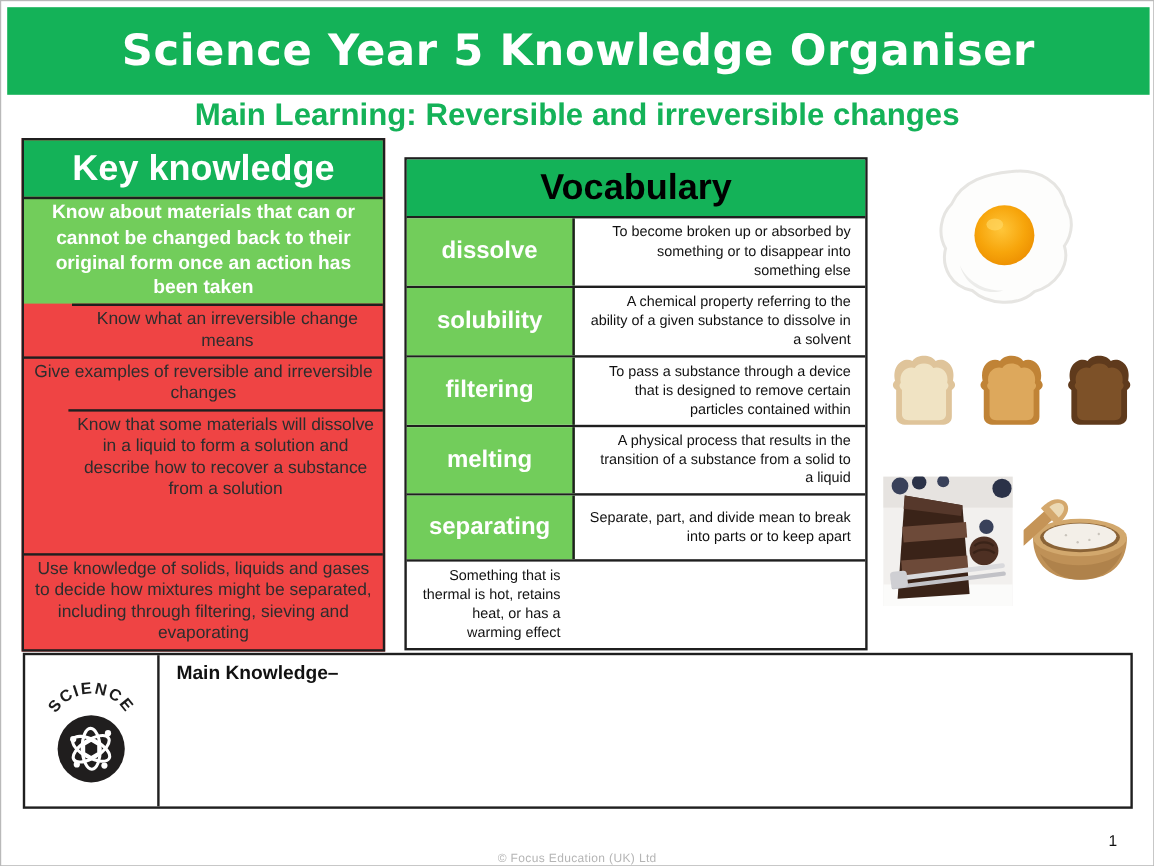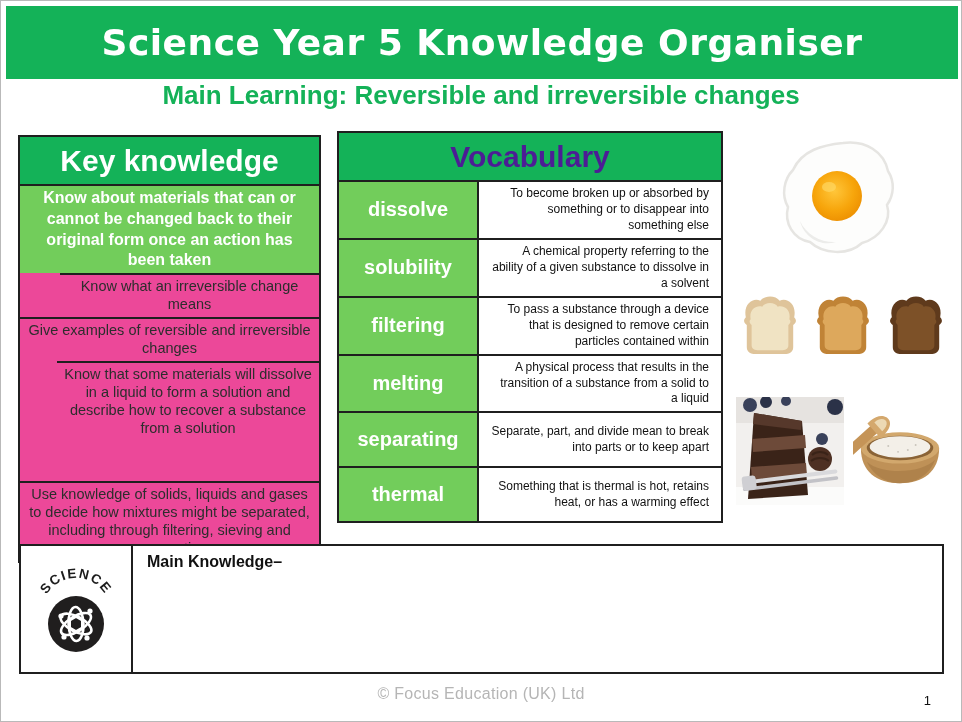--- a/index.html
+++ b/index.html
@@ -22,22 +22,22 @@
   .header-title{
     color:#fff;font-size:36px;font-weight:bold;letter-spacing:.5px;
     font-family:"DejaVu Sans","Liberation Sans",sans-serif;
   }
   .subtitle{
     position:absolute;left:0;top:79px;width:100%;text-align:center;
     color:var(--green);font-size:26px;font-weight:bold;
   }
   
   .kk{
-    position:absolute;left:17px;top:134px;width:303px;box-sizing:border-box;
-    border:2px solid var(--border);background:#ec4899;
+    position:absolute;left:17px;top:114px;width:303px;box-sizing:border-box;
+    border:2px solid var(--border);background:#ef4444;
   }
   .kk-header{
     background:var(--green);color:#fff;height:47px;
     display:flex;align-items:center;justify-content:center;
     font-size:30px;font-weight:bold;
   }
   .kk-highlight{
     background:var(--green-light);color:#fff;font-weight:bold;
     min-height:83px;padding:2px 8px;box-sizing:border-box;
     display:flex;align-items:center;justify-content:center;text-align:center;
@@ -50,21 +50,21 @@
   }
   .kk-row.h31{min-height:29px;} .kk-row.h35{min-height:33px;margin-left:40px;}
   .kk-row.h44{min-height:42px;} .kk-row.h73{min-height:71px;margin-left:37px;}
   .kk-row.h74{min-height:72px;margin-top:40px;}
   
   .vocab{
     position:absolute;left:336px;top:130px;width:386px;box-sizing:border-box;
     border:2px solid var(--border);background:#fff;
   }
   .vocab-header{
-    background:var(--green);color:#4c1d95;height:47px;
+    background:var(--green);color:#000000;height:47px;
     display:flex;align-items:center;justify-content:center;
     font-size:30px;font-weight:bold;
   }
   .v-row{display:grid;grid-template-columns:140px 1fr;border-top:2px solid var(--border);}
   .v-term{
     background:var(--green-light);color:#fff;font-weight:bold;font-size:20px;
     display:flex;align-items:center;justify-content:center;
     border-right:2px solid var(--border);min-height:53px;
   }
   .v-def{
@@ -79,22 +79,22 @@
     position:absolute;left:18px;top:543px;width:925px;height:130px;box-sizing:border-box;
     border:2px solid var(--border);display:flex;background:#fff;
   }
   .prior-icon-cell{
     width:110px;border-right:2px solid var(--border);
     display:flex;align-items:center;justify-content:center;
   }
   .prior-content{flex:1;padding:7px 14px;font-weight:bold;font-size:16px;color:#111;}
   
   .footer-text{
-    position:absolute;left:0;bottom:18px;width:100%;text-align:center;
-    color:#b5b5b5;font-size:16px;letter-spacing:.3px;
+    position:absolute;left:0;bottom:0;width:100%;text-align:center;
+    color:#b5b5b5;font-size:10px;letter-spacing:.3px;
   }
   .page-num{position:absolute;right:30px;bottom:13px;color:#111;font-size:13px;}
 </style>
 </head>
 <body>
 
 <div class="page">
 
   <div class="header-bar">
     <div class="header-title">Science Year 5 Knowledge Organiser</div>
@@ -127,21 +127,20 @@
     </div>
     <div class="v-row">
       <div class="v-term">melting</div>
       <div class="v-def">A physical process that results in the transition of a substance from a solid to a liquid</div>
     </div>
     <div class="v-row">
       <div class="v-term">separating</div>
       <div class="v-def">Separate, part, and divide mean to break into parts or to keep apart</div>
     </div>
     <div class="v-row">
-      <div class="v-term">thermal</div>
       <div class="v-def">Something that is thermal is hot, retains heat, or has a warming effect</div>
     </div>
   </div>
 
   <div class="img-abs" style="left:777px;top:136px;width:130px;height:130px;">
     <svg width="130" height="130" viewBox="0 0 130 130">
       <defs>
         <radialGradient id="yolk" cx="45%" cy="40%" r="65%">
           <stop offset="0%" stop-color="#ffc63a"></stop>
           <stop offset="60%" stop-color="#f7a50b"></stop>

